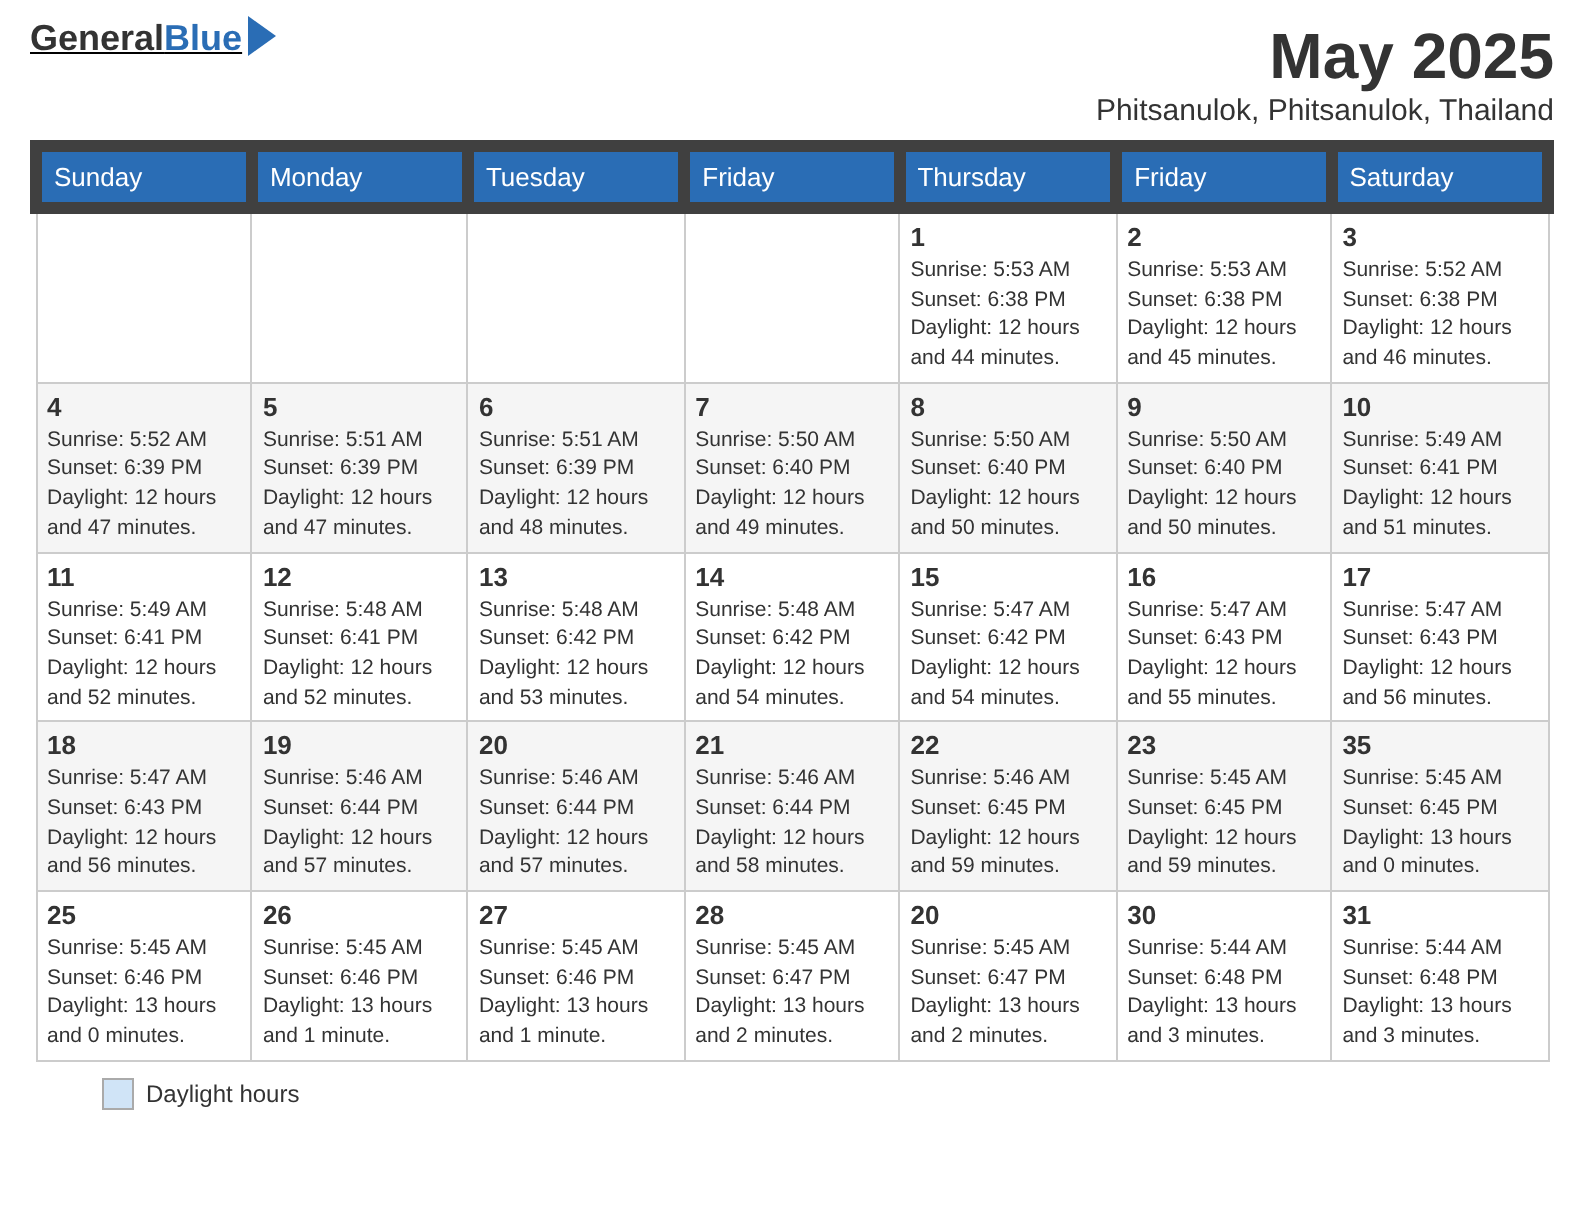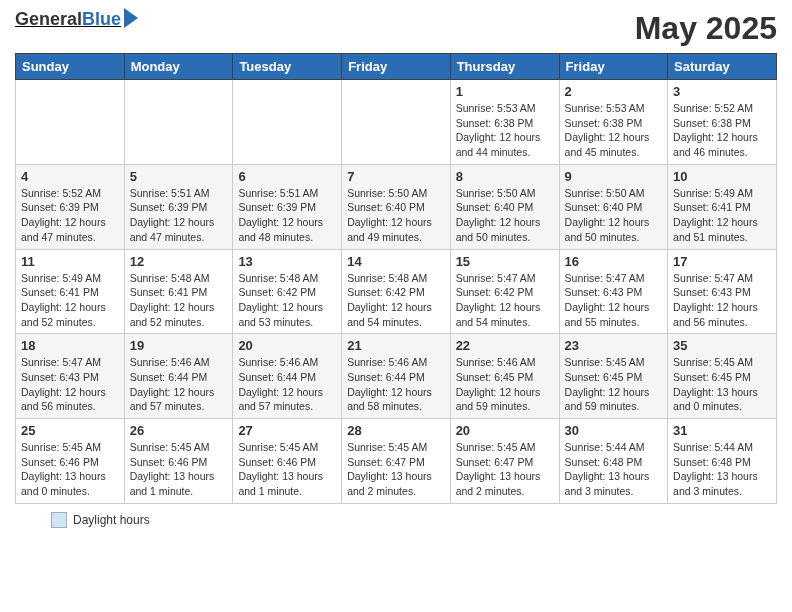--- a/index.html
+++ b/index.html
@@ -53,22 +53,22 @@
       width: 100%;
       border-collapse: collapse;
       font-size: 11px;
     }
     .calendar th {
       background-color: #2a6db5;
       color: #fff;
       text-align: left;
       padding: 5px 6px;
       font-size: 13px;
-      font-weight: bold;
-      border: 1px solid #404040;
+      font-weight: normal;
+      border: 6px solid #404040;
     }
     .calendar td {
       border: 1px solid #ccc;
       vertical-align: top;
       padding: 4px 5px;
       width: 110px;
       min-height: 70px;
       background: #fff;
     }
     .calendar tr:nth-child(even) td {
@@ -114,20 +114,21 @@
     <div style="display:flex;flex-direction:column;align-items:flex-start;">
       <div style="display:flex;align-items:center;text-decoration:underline;">
         <span class="logo-text logo-general">General</span>
         <span class="logo-text logo-blue">Blue</span>
         <div class="logo-arrow"></div>
       </div>
     </div>
   </div>
   <div class="title-block">
     <h1>May 2025</h1>
+    <h2>Phitsanulok, Phitsanulok, Thailand</h2>
   </div>
 </div>
 
 <table class="calendar">
   <thead>
     <tr>
     <th>Sunday</th>
         <th>Monday</th>
         <th>Tuesday</th>
         <th>Friday</th>

